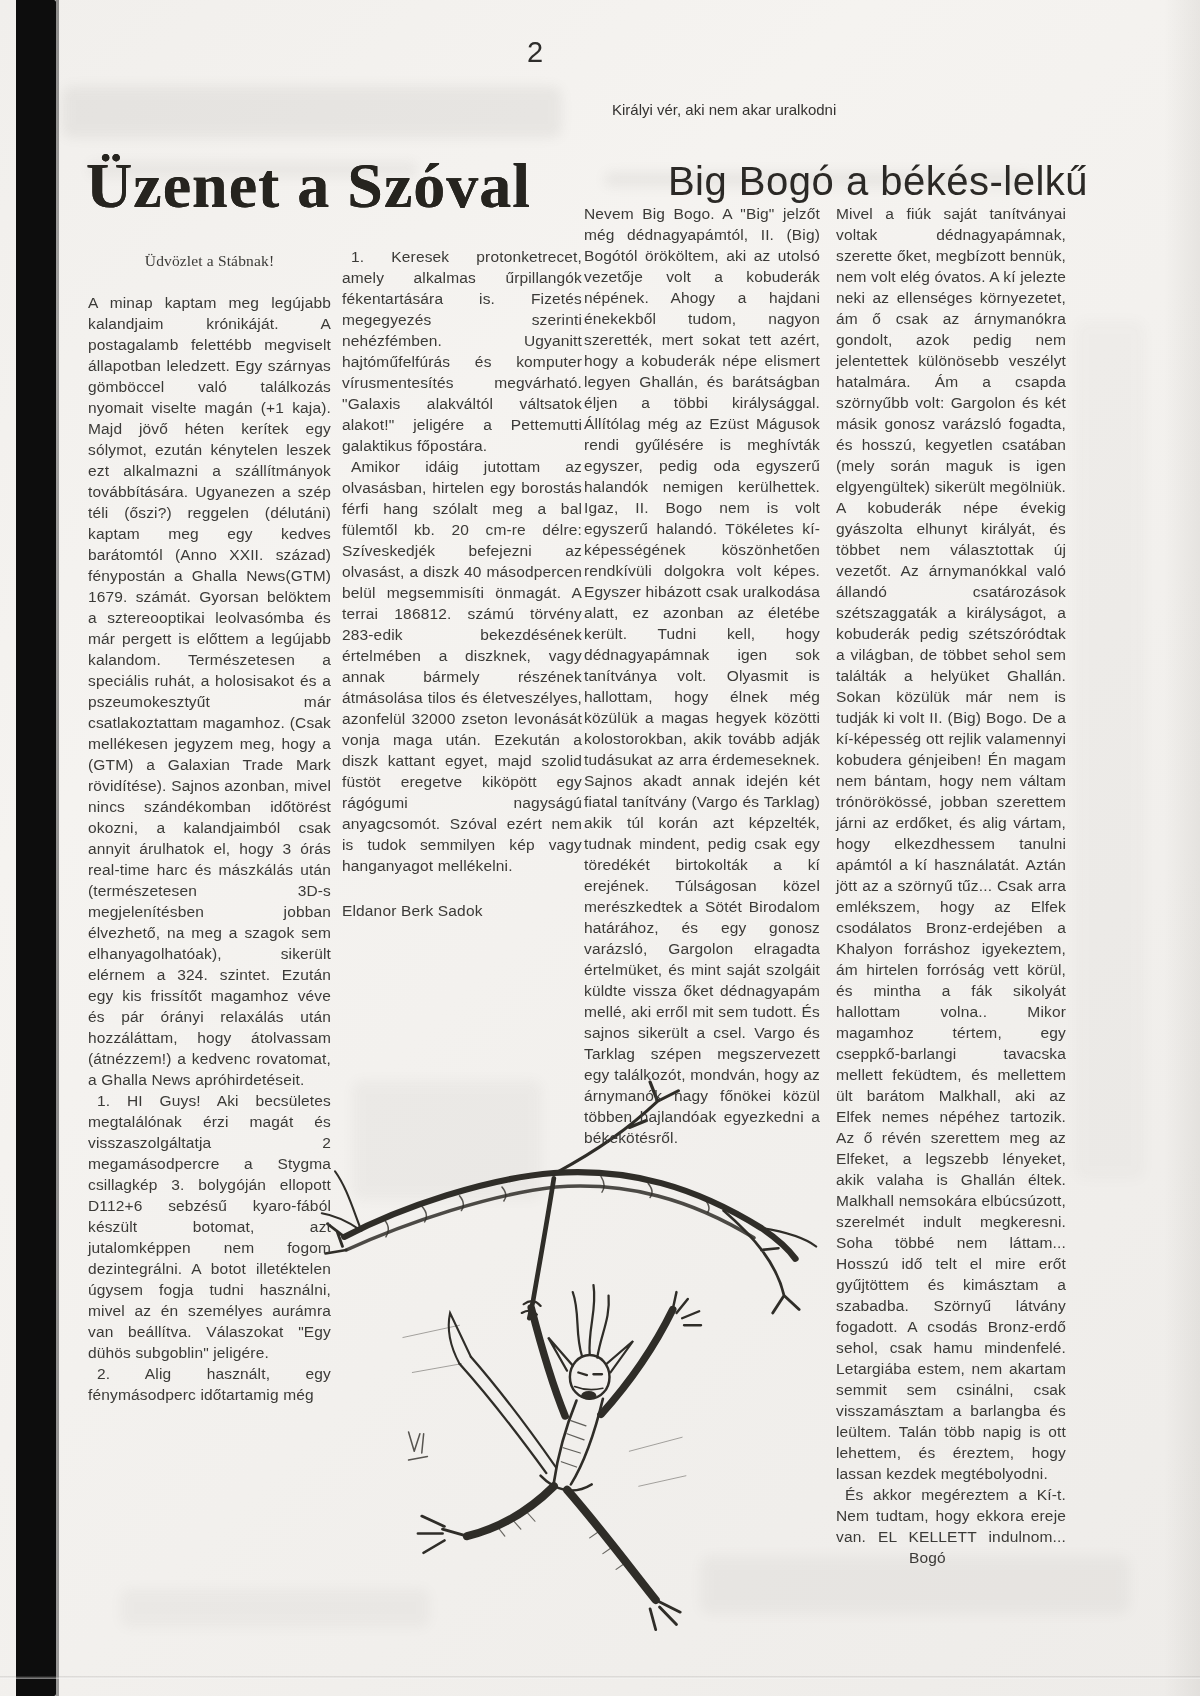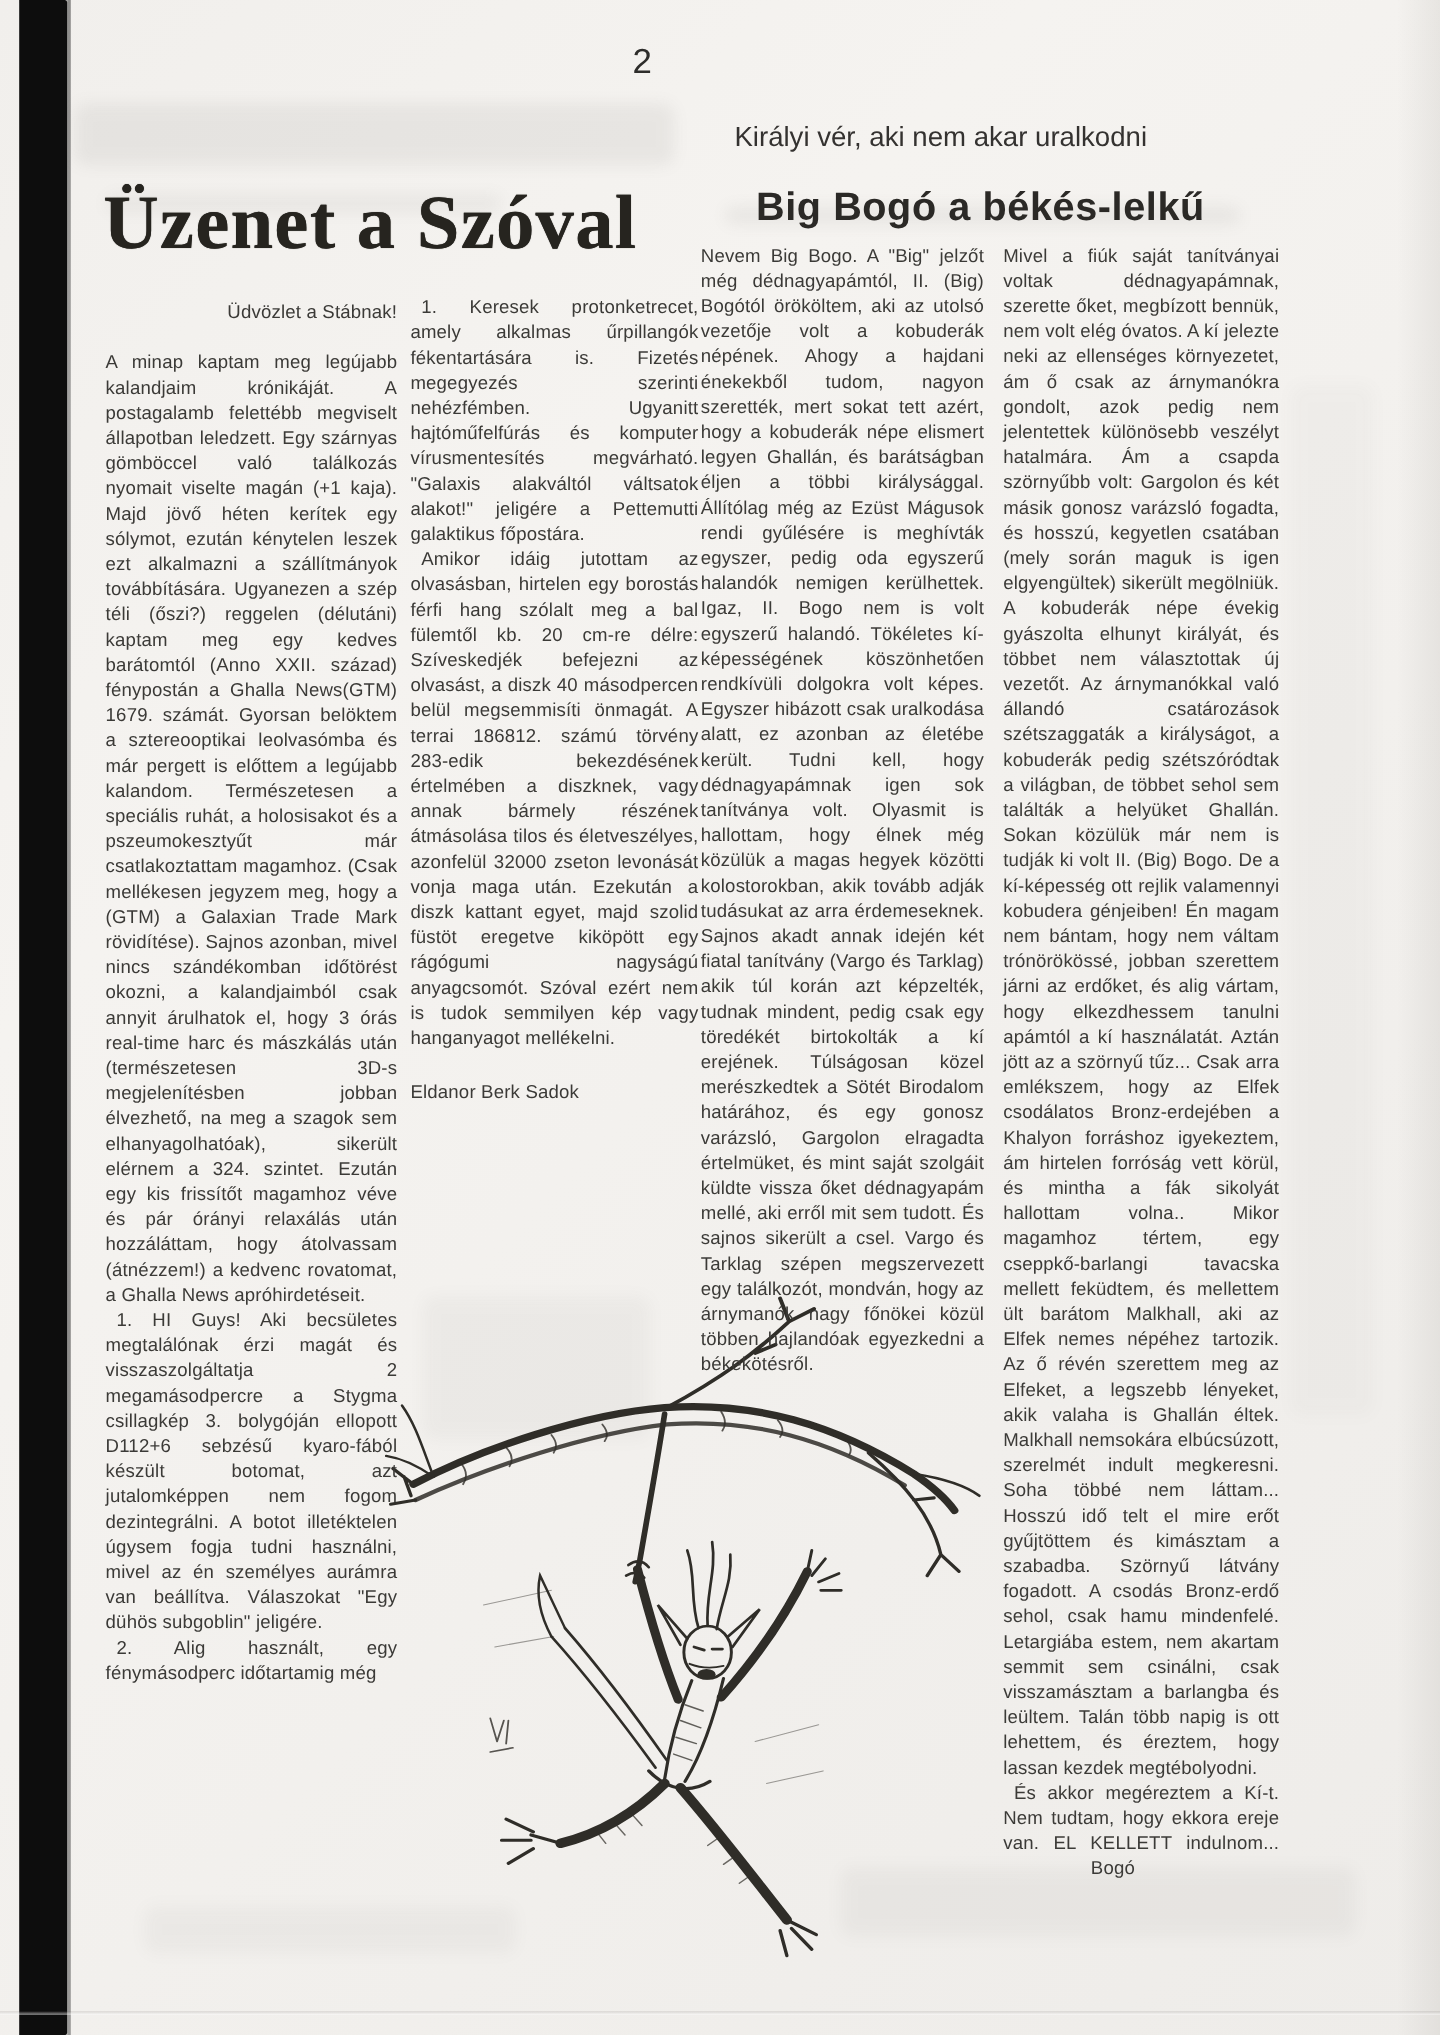--- a/index.html
+++ b/index.html
@@ -16,34 +16,34 @@
   .crease{position:absolute;left:0;top:1676px;width:100%;height:3px;
     background:linear-gradient(180deg,rgba(60,55,50,.14),rgba(255,255,255,.55));}
   .edge-shade{position:absolute;right:0;top:0;width:36px;height:100%;
     background:linear-gradient(270deg,rgba(120,115,108,.10),rgba(120,115,108,0));}
 
   .page-number{position:absolute;left:527px;top:36px;font-size:29px;color:#2e2d2b;}
 
   .left-title{position:absolute;left:86px;top:106px;width:520px;
     font-family:"Liberation Serif",serif;font-weight:bold;font-size:64px;letter-spacing:1px;
     color:#26241f;text-shadow:0 0 .6px #26241f;white-space:nowrap;}
-  .kicker{position:absolute;left:612px;top:101px;width:460px;font-size:23px;color:#343230;}
-  .right-title{position:absolute;left:591px;top:126px;width:452px;text-align:center;
-    font-size:33px;font-weight:bold;letter-spacing:.5px;color:#2b2926;}
+  .kicker{position:absolute;left:612px;top:101px;width:460px;font-size:15px;color:#343230;}
+  .right-title{position:absolute;left:652px;top:126px;width:452px;text-align:center;
+    font-size:40px;font-weight:normal;letter-spacing:.5px;color:#2b2926;}
 
   .body-col{position:absolute;font-size:15.5px;line-height:21px;text-align:justify;
     color:#3b3a37;letter-spacing:.15px;}
   .body-col p{margin:0;}
   .gap-above{margin-top:21px !important;}
   .num-indent{text-indent:9px;}
   .col1{left:88px;top:250px;width:243px;}
   .col2{left:342px;top:246px;width:240px;}
   .col3{left:584px;top:203px;width:236px;}
   .col4{left:836px;top:203px;width:230px;}
-  .greeting{margin-bottom:21px !important;text-align:right;}
+  .greeting{margin-bottom:21px !important;text-align:center;font-family:Liberation Serif, serif;}
   .sig-right{text-align:left;padding-right:6px;margin-top:24px !important;}
   .sig-inline{display:inline-block;margin-left:64px;}
 
   .illustration{position:absolute;left:318px;top:1075px;width:500px;height:560px;z-index:1;}
   .body-col{z-index:2;}
 </style>
 </head>
 <body>
 
 <div class="page">

